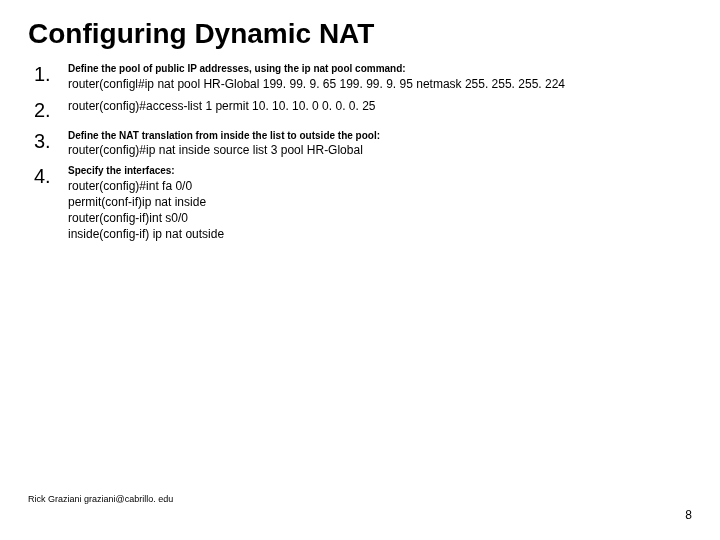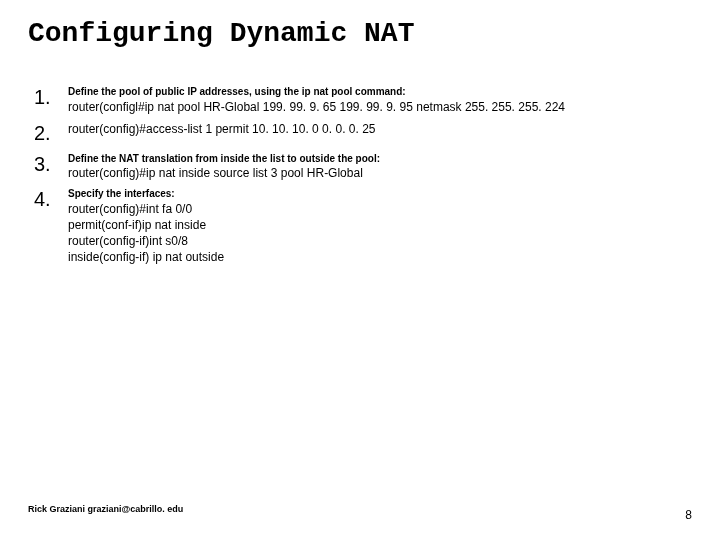--- a/index.html
+++ b/index.html
@@ -1,25 +1,25 @@
 <!DOCTYPE html>
 <html><head>
 <meta charset="utf-8">
 <style>
   * { margin: 0; padding: 0; box-sizing: border-box; }
   html, body { width: 720px; height: 540px; background: #fff; font-family: Arial, Helvetica, sans-serif; color: #000; }
   .slide { width: 720px; height: 540px; position: relative; padding: 18px 28px 0 28px; }
-  .title { font-size: 28px; font-weight: bold; margin-bottom: 36px; font-family: Liberation Mono, monospace; }
+  .title { font-size: 28px; font-weight: bold; margin-bottom: 12px; }
   .list { padding-left: 6px; }
   .item { display: flex; margin-bottom: 6px; }
   .num { font-size: 20px; width: 34px; flex-shrink: 0; line-height: 1.25; }
   .body { flex: 1; }
   .lead { font-size: 10px; font-weight: bold; line-height: 1.35; }
   .cmd { font-size: 12px; font-weight: normal; line-height: 1.35; }
-  .footer-left { position: absolute; left: 28px; bottom: 26px; font-size: 9px; color: #000; font-weight: bold; }
+  .footer-left { position: absolute; left: 28px; bottom: 36px; font-size: 9px; color: #000; }
   .footer-right { position: absolute; right: 28px; bottom: 18px; font-size: 12px; color: #000; }
 </style>
 </head>
 <body>
 
 <div class="slide">
   <div class="title">Configuring Dynamic NAT</div>
 
   <div class="list">
 
@@ -45,21 +45,21 @@
         <div class="cmd">router(config)#ip nat inside source list 3 pool HR-Global</div>
       </div>
     </div>
 
     <div class="item">
       <div class="num">4.</div>
       <div class="body">
         <div class="lead">Specify the interfaces:</div>
         <div class="cmd">router(config)#int fa 0/0</div>
         <div class="cmd">permit(conf-if)ip nat inside</div>
-        <div class="cmd">router(config-if)int s0/8</div>
+        <div class="cmd">router(config-if)int s0/0</div>
         <div class="cmd">inside(config-if) ip nat outside</div>
       </div>
     </div>
 
   </div>
 
   <div class="footer-left">Rick Graziani  graziani@cabrillo. edu</div>
   <div class="footer-right">8</div>
 </div>
 

